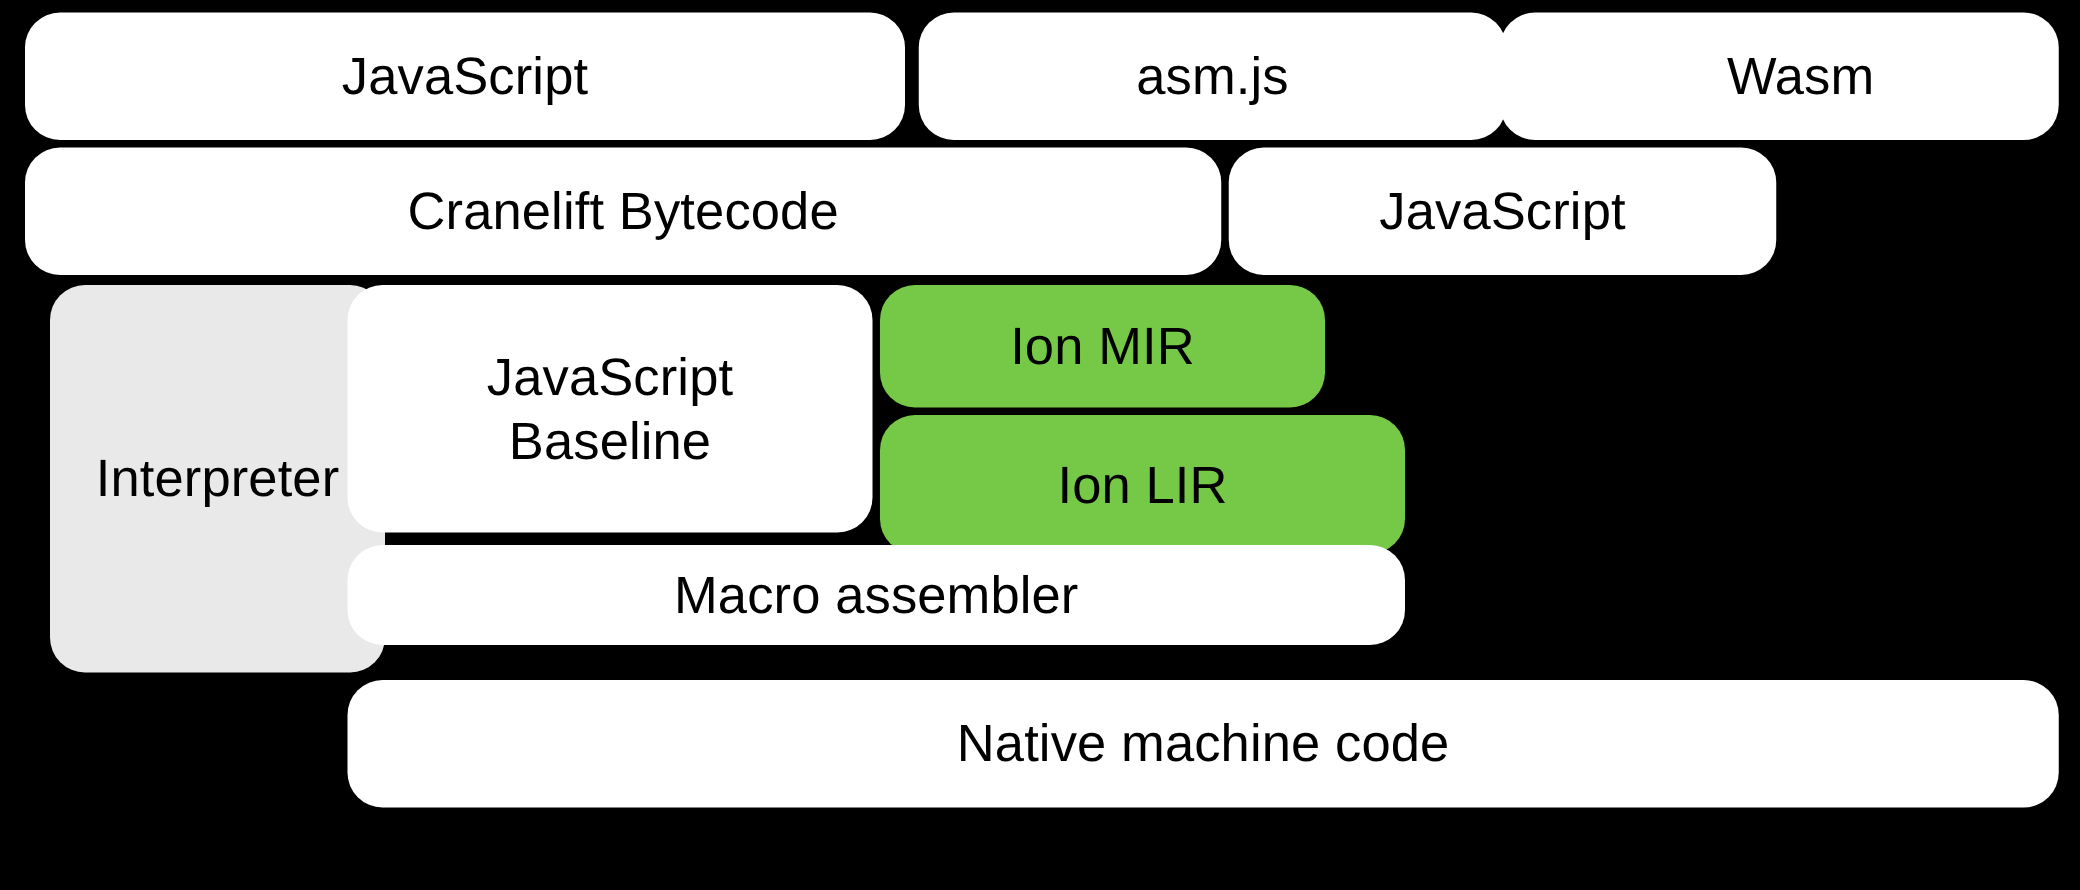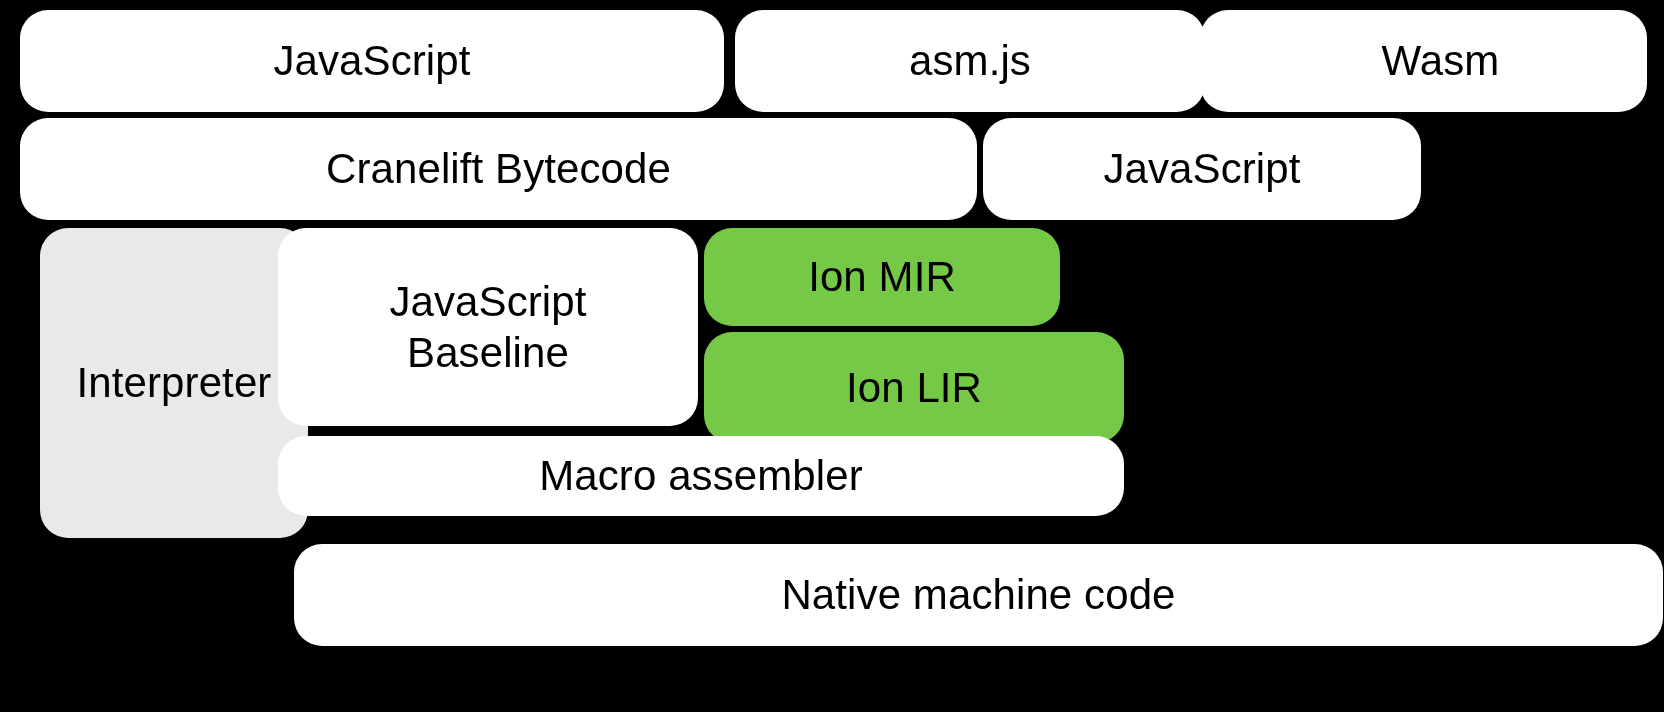--- a/index.html
+++ b/index.html
@@ -40,14 +40,14 @@
     <div class="node" style="left: 735px; top: 10px; width: 470px; height: 102px; background: rgb(255, 255, 255); color: rgb(0, 0, 0);">asm.js</div>
     <div class="node" style="left: 1200px; top: 10px; width: 447px; height: 102px; background: rgb(255, 255, 255); color: rgb(0, 0, 0); padding-left: 44px;">Wasm</div>
     <div class="node" style="left: 20px; top: 118px; width: 957px; height: 102px; background: rgb(255, 255, 255); color: rgb(0, 0, 0);">Cranelift Bytecode</div>
     <div class="node" style="left: 983px; top: 118px; width: 438px; height: 102px; background: rgb(255, 255, 255); color: rgb(0, 0, 0);">JavaScript</div>
     <div class="node" style="left: 20px; top: 228px; width: 268px; height: 310px; background: rgb(233, 233, 233); color: rgb(0, 0, 0); margin-left: 20px;">Interpreter</div>
     <div class="node" style="left: 278px; top: 228px; width: 420px; height: 198px; background: rgb(255, 255, 255); color: rgb(0, 0, 0);">JavaScript
 Baseline</div>
     <div class="node" style="left: 704px; top: 228px; width: 356px; height: 98px; background: rgb(118, 201, 71); color: rgb(0, 0, 0);">Ion MIR</div>
     <div class="node" style="left: 704px; top: 332px; width: 420px; height: 111px; background: rgb(118, 201, 71); color: rgb(0, 0, 0);">Ion LIR</div>
     <div class="node" style="left: 278px; top: 436px; width: 846px; height: 80px; background: rgb(255, 255, 255); color: rgb(0, 0, 0);">Macro assembler</div>
-    <div class="node" style="left: 278px; top: 544px; width: 1369px; height: 102px; background: rgb(255, 255, 255); color: rgb(0, 0, 0); margin-left: 16px;">Native machine code</div>
+    <div class="node" style="left: 278px; top: 544px; width: 1369px; height: 102px; background: rgb(255, 255, 255); color: rgb(0, 0, 0);">Native machine code</div>
   </div>
 
 </body></html>

